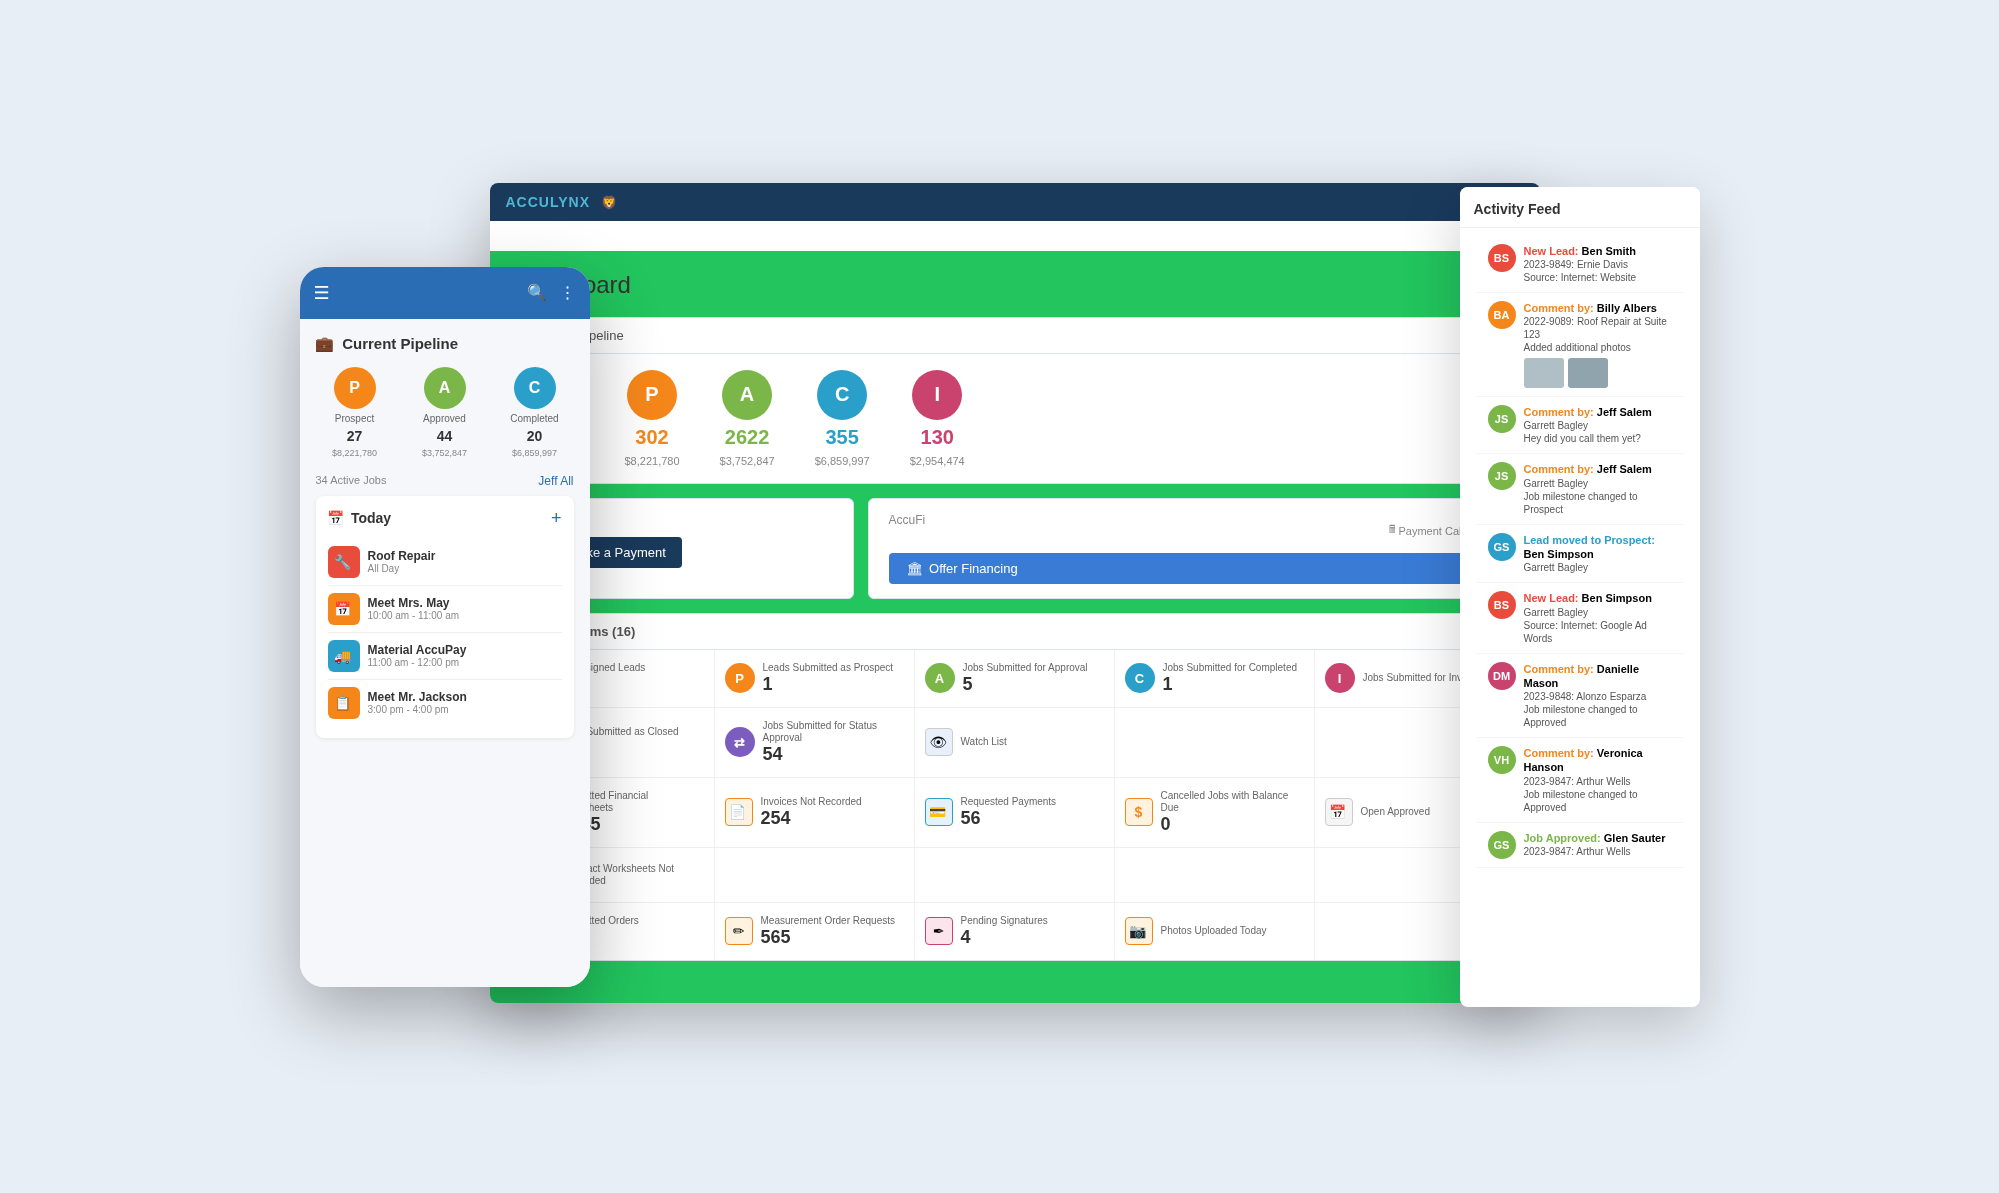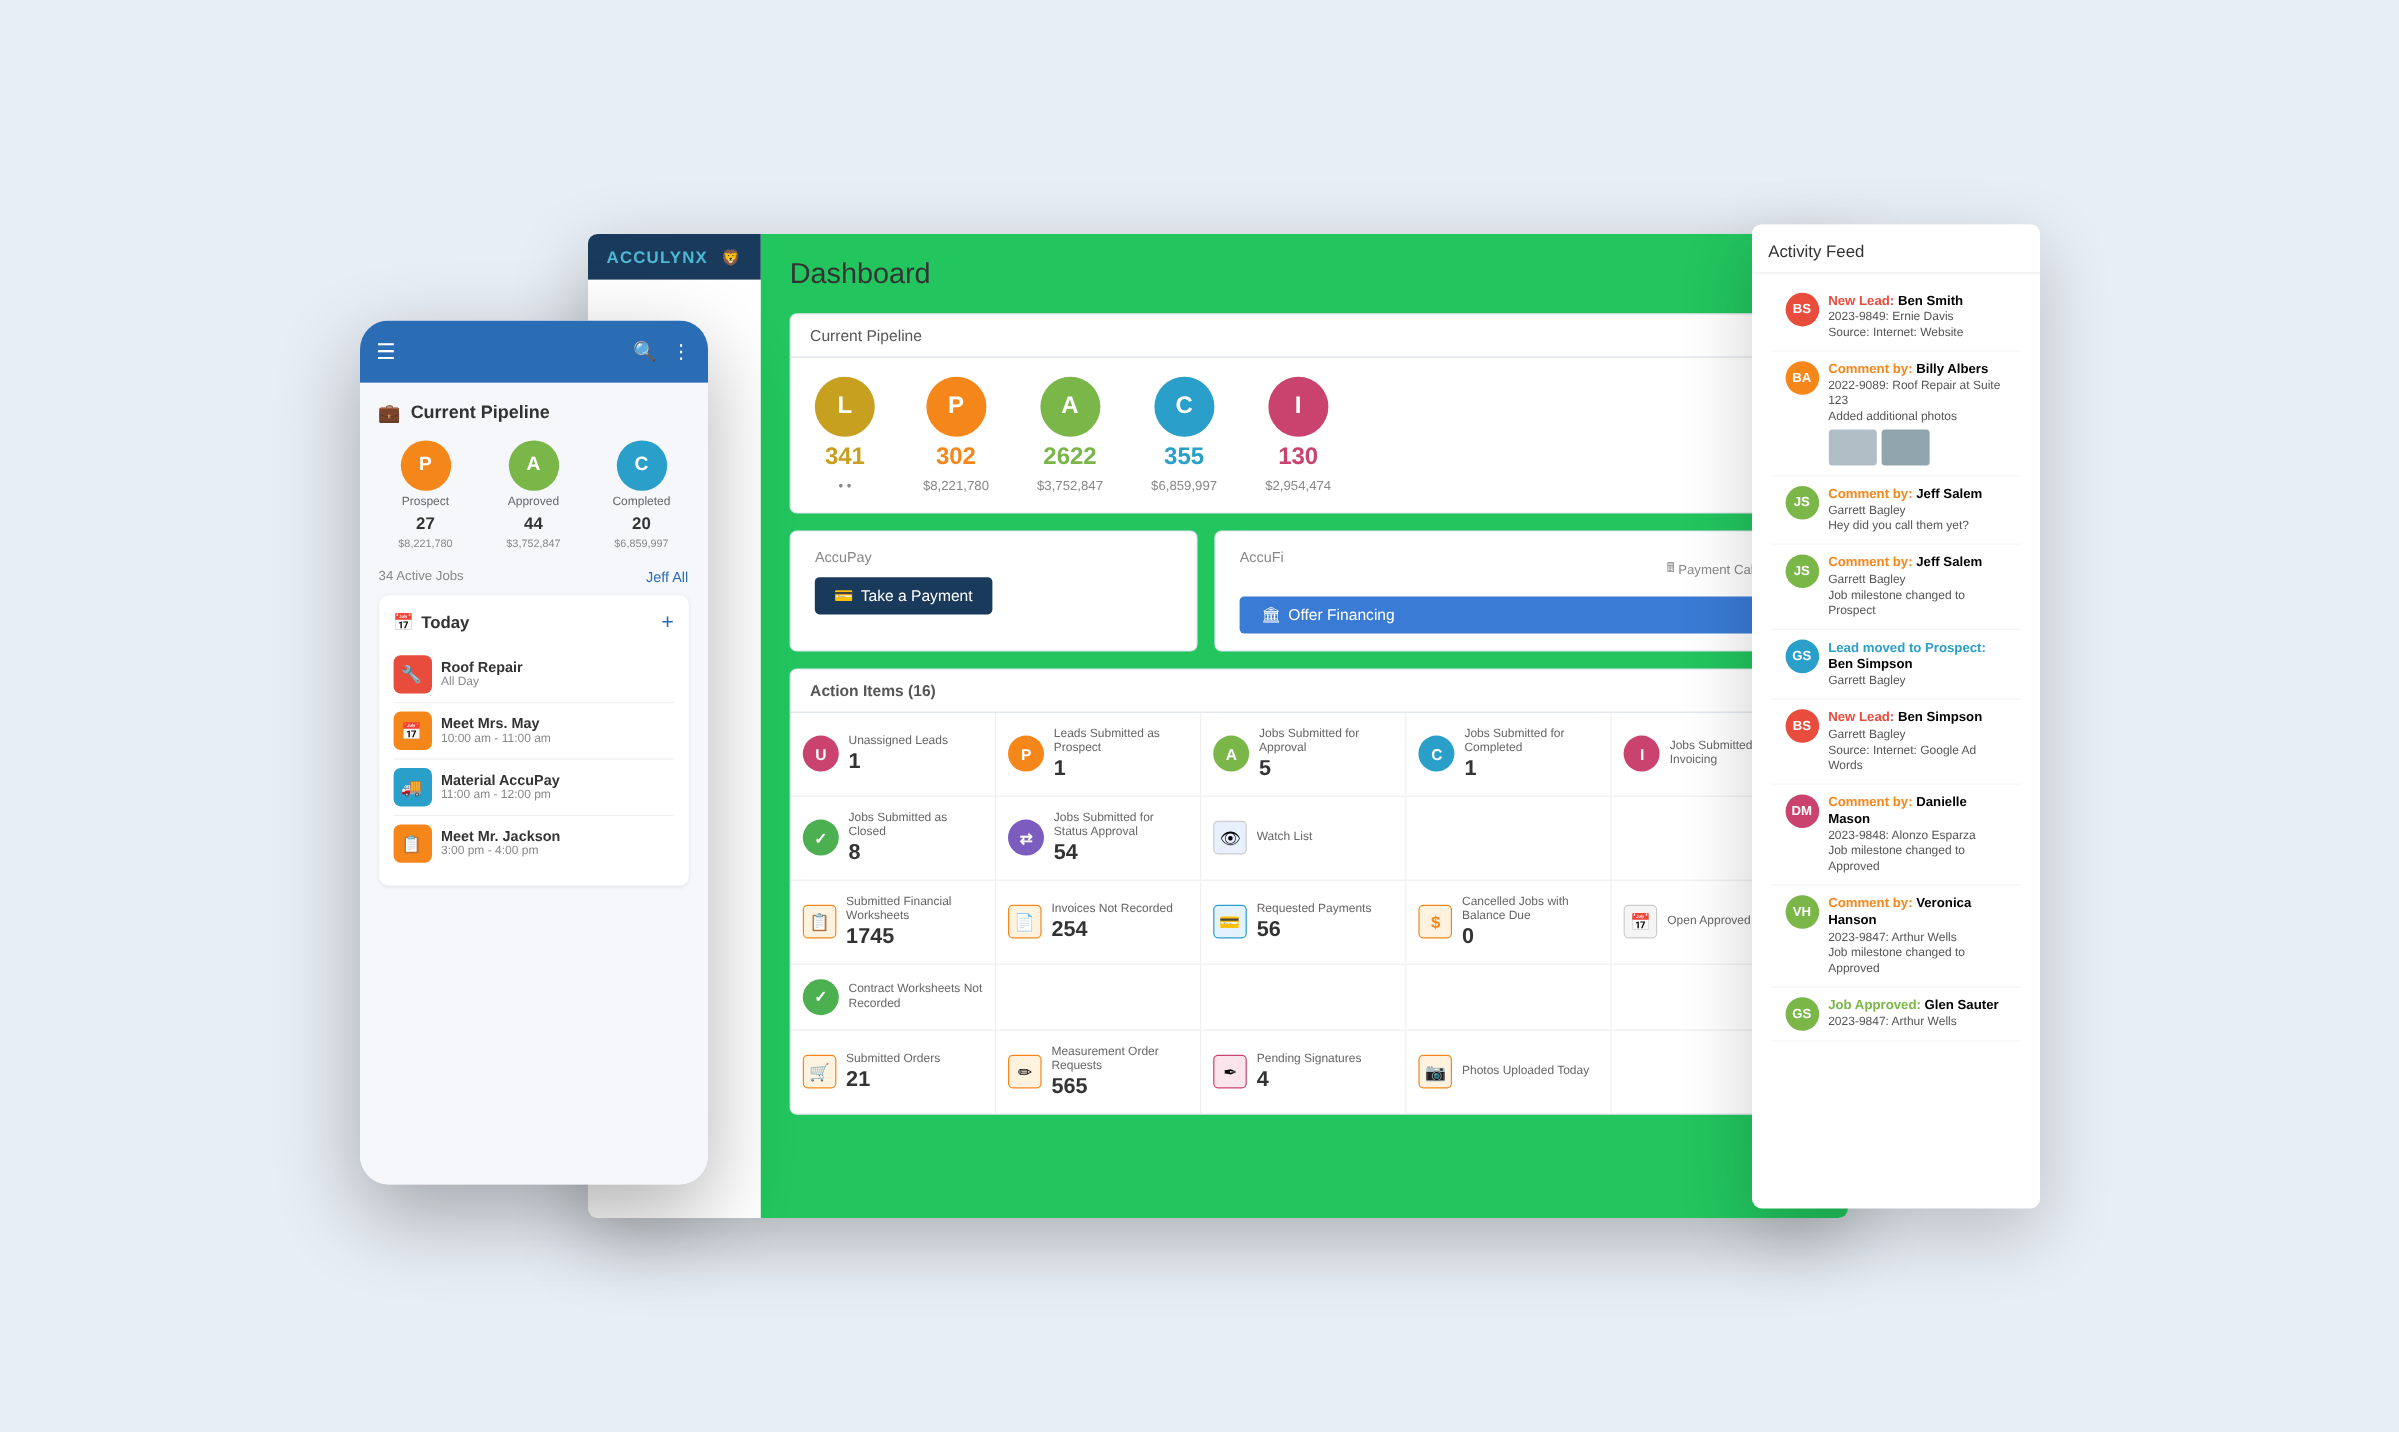--- a/index.html
+++ b/index.html
@@ -17,29 +17,30 @@
     .scene {
       position: relative;
       width: 1400px;
       height: 900px;
     }
 
     
     .desktop-window {
       position: absolute;
       left: 190px;
-      top: 48px;
+      top: 36px;
       width: 1050px;
       height: 820px;
       background: #fff;
       border-radius: 8px;
       box-shadow: 0 20px 60px rgba(0,0,0,0.25);
       overflow: hidden;
       display: flex;
-      flex-direction: row;
+      flex-direction: column;
+      gap: 30px;
     }
 
     .window-topbar {
       background: #1a3a5c;
       height: 38px;
       display: flex;
       align-items: center;
       padding: 0 16px;
       flex-shrink: 0;
     }
@@ -475,21 +476,21 @@
       overflow: hidden;
       display: flex;
       flex-direction: column;
       z-index: 5;
     }
 
     .activity-header {
       background: #fff;
       padding: 14px 14px 10px;
       font-size: 14px;
-      font-weight: 400;
+      font-weight: 700;
       color: #333;
       border-bottom: 1px solid #eee;
       flex-shrink: 0;
     }
 
     .activity-list {
       flex: 1;
       overflow-y: auto;
       padding: 8px 16px;
     }

